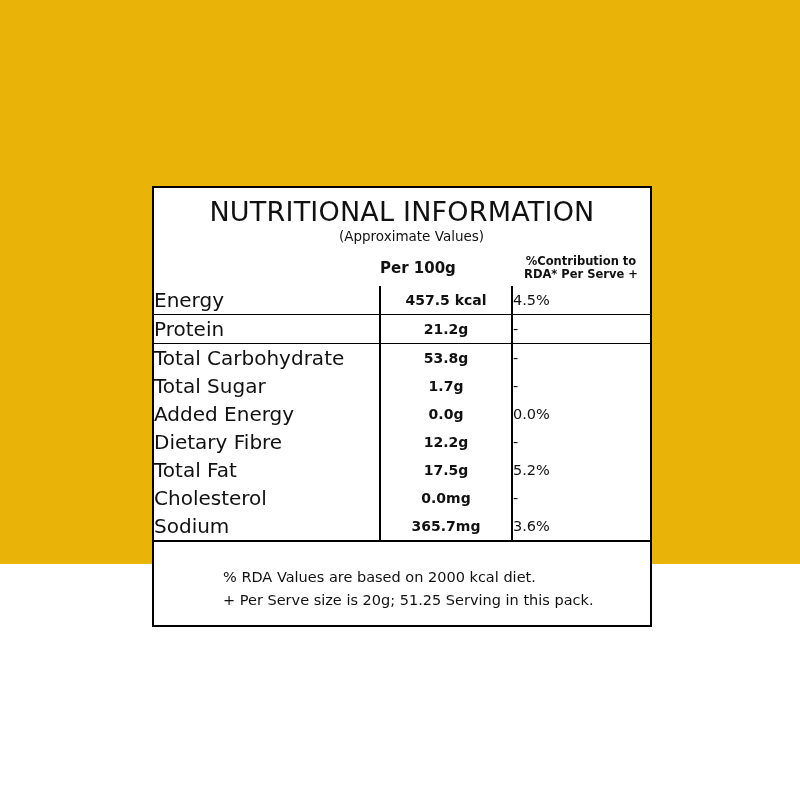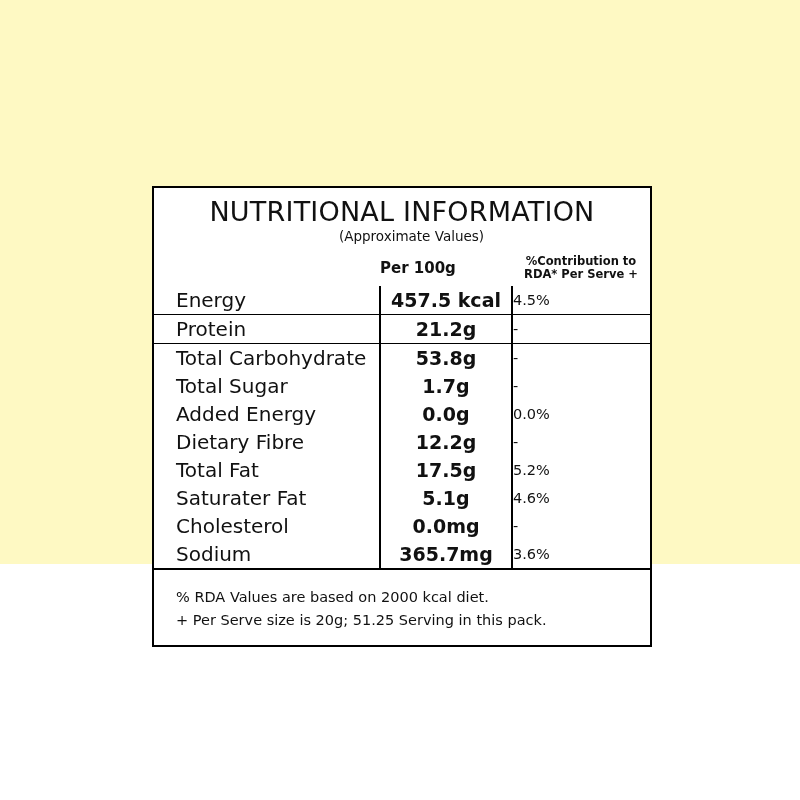--- a/index.html
+++ b/index.html
@@ -8,21 +8,21 @@
     width: 800px;
     height: 800px;
     background: #ffffff;
     font-family: "DejaVu Sans", sans-serif;
   }
 
   .page {
     position: relative;
     width: 800px;
     height: 564px;
-    background: #fef9c3;
+    background: #eab308;
   }
 
   .panel {
     position: absolute;
     left: 152px;
     top: 186px;
     width: 500px;
     border: 2px solid #000000;
     box-sizing: border-box;
     background: #ffffff;
@@ -92,50 +92,50 @@
   }
 
   .row td {
     height: 28px;
     vertical-align: middle;
   }
 
   .row .nm {
     font-size: 20px;
     color: #111111;
-    padding-left: 22px;
     white-space: nowrap;
   }
 
   .row .val {
     border-left: 2px solid #000000;
     border-right: 2px solid #000000;
     text-align: center;
-    font-size: 19px;
+    font-size: 14px;
     font-weight: bold;
     color: #111111;
   }
 
   .row .rda {
     text-align: left;
     font-size: 14.5px;
     color: #111111;
   }
 
   .row.sep td {
     border-bottom: 1.5px solid #000000;
   }
 
   .row.last td {
     border-bottom: 2px solid #000000;
   }
 
   
   .notes {
-    padding: 16px 0 14px 22px;
+    padding: 24px 0 14px 22px;
+    margin-left: 47px;
   }
 
   .note {
     font-size: 14.5px;
     color: #111111;
     line-height: 1.55;
     white-space: nowrap;
   }
 </style>
 </head>
@@ -194,25 +194,20 @@
           <td class="nm">Dietary Fibre</td>
           <td class="val">12.2g</td>
           <td class="rda">-</td>
         </tr>
         <tr class="row">
           <td class="nm">Total Fat</td>
           <td class="val">17.5g</td>
           <td class="rda">5.2%</td>
         </tr>
         <tr class="row">
-          <td class="nm">Saturater Fat</td>
-          <td class="val">5.1g</td>
-          <td class="rda">4.6%</td>
-        </tr>
-        <tr class="row">
           <td class="nm">Cholesterol</td>
           <td class="val">0.0mg</td>
           <td class="rda">-</td>
         </tr>
         <tr class="row last">
           <td class="nm">Sodium</td>
           <td class="val">365.7mg</td>
           <td class="rda">3.6%</td>
         </tr>
       </tbody>

